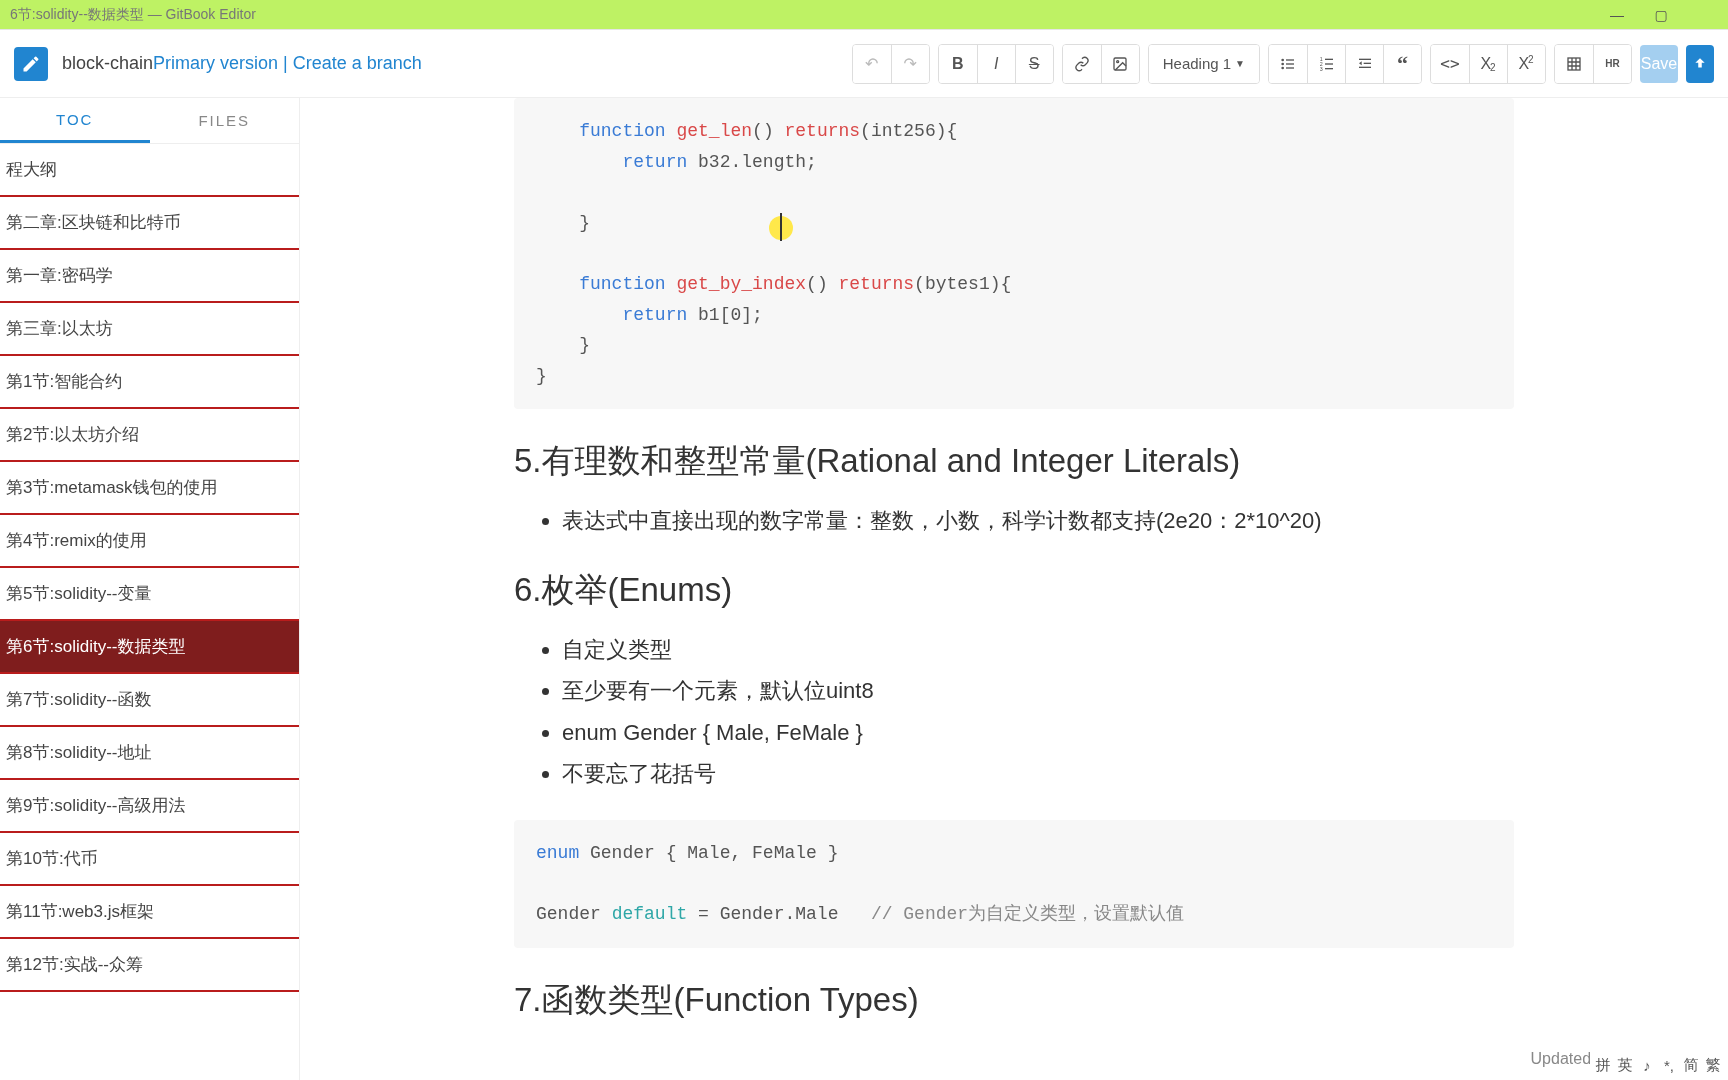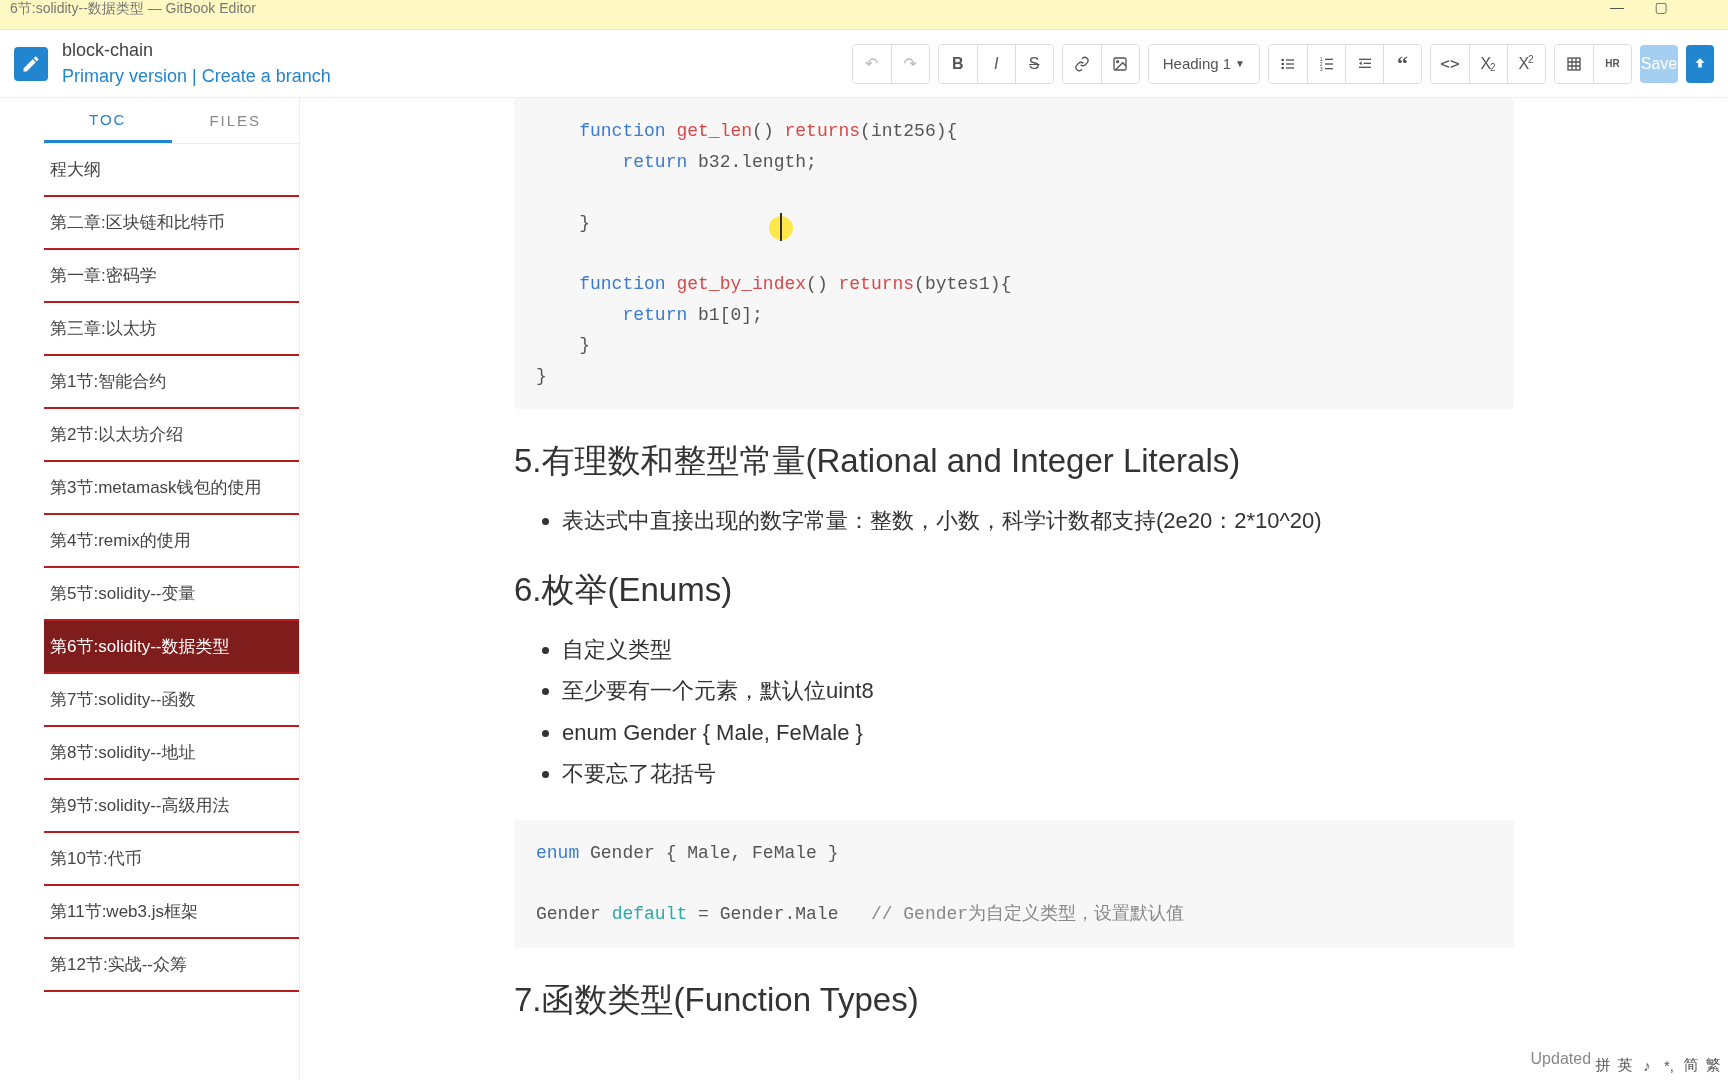--- a/index.html
+++ b/index.html
@@ -1,42 +1,42 @@
 <!DOCTYPE html>
 <html><head>
 <meta charset="utf-8">
 <style>
 * { margin: 0; padding: 0; box-sizing: border-box; }
 body { font-family: -apple-system, BlinkMacSystemFont, "Segoe UI", Helvetica, Arial, sans-serif; font-size: 14px; color: #333; background: #fff; overflow: hidden; }
 .window { width: 1728px; height: 1080px; display: flex; flex-direction: column; }
-.titlebar { height: 30px; display: flex; align-items: flex-start; padding: 0 10px; color: #777; font-size: 14px; background: #fef9c3; border-bottom: 1px solid #e5e5e5; position: relative; }
+.titlebar { height: 30px; display: flex; align-items: center; padding: 0 10px; color: #777; font-size: 14px; background: #bef264; border-bottom: 1px solid #e5e5e5; position: relative; }
 .titlebar .title { flex: 1; }
 .titlebar .winbtns { display: flex; gap: 30px; margin-right: 20px; }
 .titlebar .winbtn { width: 14px; height: 14px; display: flex; align-items: center; justify-content: center; color: #555; }
 .header { display: flex; align-items: center; height: 68px; padding: 0 14px; border-bottom: 1px solid #eee; gap: 14px; }
 .logo { width: 34px; height: 34px; background: #2185d0; border-radius: 4px; display: flex; align-items: center; justify-content: center; color: #fff; }
 .logo svg { width: 20px; height: 20px; }
-.bookinfo { display: flex; flex-direction: column; line-height: 1.4; }
+.bookinfo { display: flex; flex-direction: row; line-height: 1.4; }
 .bookname { font-size: 18px; color: #444; }
 .version { font-size: 18px; color: #2185d0; }
 .version a { color: #2185d0; text-decoration: none; cursor: pointer; }
 .toolbar { margin-left: auto; display: flex; align-items: center; gap: 8px; }
 .btngroup { display: flex; border: 1px solid #ddd; border-radius: 4px; overflow: hidden; }
 .btngroup .tbtn + .tbtn { border-left: 1px solid #ddd; }
 .tbtn { width: 38px; height: 38px; display: flex; align-items: center; justify-content: center; background: #fff; color: #555; cursor: pointer; font-size: 16px; }
 .tbtn.disabled { color: #bbb; }
 .tbtn.wide { width: auto; padding: 0 14px; font-size: 15px; gap: 4px; white-space: nowrap; }
 .tbtn.save { background: #a4cff0; color: #fff; border: none; border-radius: 4px; font-size: 16px; padding: 0 16px; height: 38px; }
 .tbtn.primary { background: #2185d0; color: #fff; border: none; border-radius: 4px; width: 28px; height: 38px; }
 .tbtn s { text-decoration: line-through; }
 .sub { font-size: 10px; position: relative; top: 4px; left: -1px; }
 .sup { font-size: 10px; position: relative; top: -4px; left: -1px; }
 
 .content { flex: 1; display: flex; overflow: hidden; }
-.sidebar { width: 300px; border-right: 1px solid #eee; display: flex; flex-direction: column; padding-left: 44px; }
+.sidebar { width: 300px; border-right: 1px solid #eee; display: flex; flex-direction: column; }
 .tabs { display: flex; height: 46px; border-bottom: 1px solid #eee; }
 .tab { flex: 1; display: flex; align-items: center; justify-content: center; font-size: 15px; letter-spacing: 2px; color: #888; cursor: pointer; }
 .tab.active { color: #2185d0; border-bottom: 3px solid #2185d0; }
 .toc { flex: 1; overflow-y: auto; position: relative; }
 .toc::-webkit-scrollbar { width: 14px; }
 .toc::-webkit-scrollbar-track { background: #f0f0f0; }
 .toc::-webkit-scrollbar-thumb { background: #c0c0c0; border-radius: 2px; }
 .toc-item { padding: 14px 10px 14px 6px; font-size: 17px; color: #444; cursor: pointer; border-bottom: 2px solid #b91c1c; white-space: nowrap; overflow: hidden; }
 .toc-item.active { background: #7f1d1d; color: #fff; }
 

